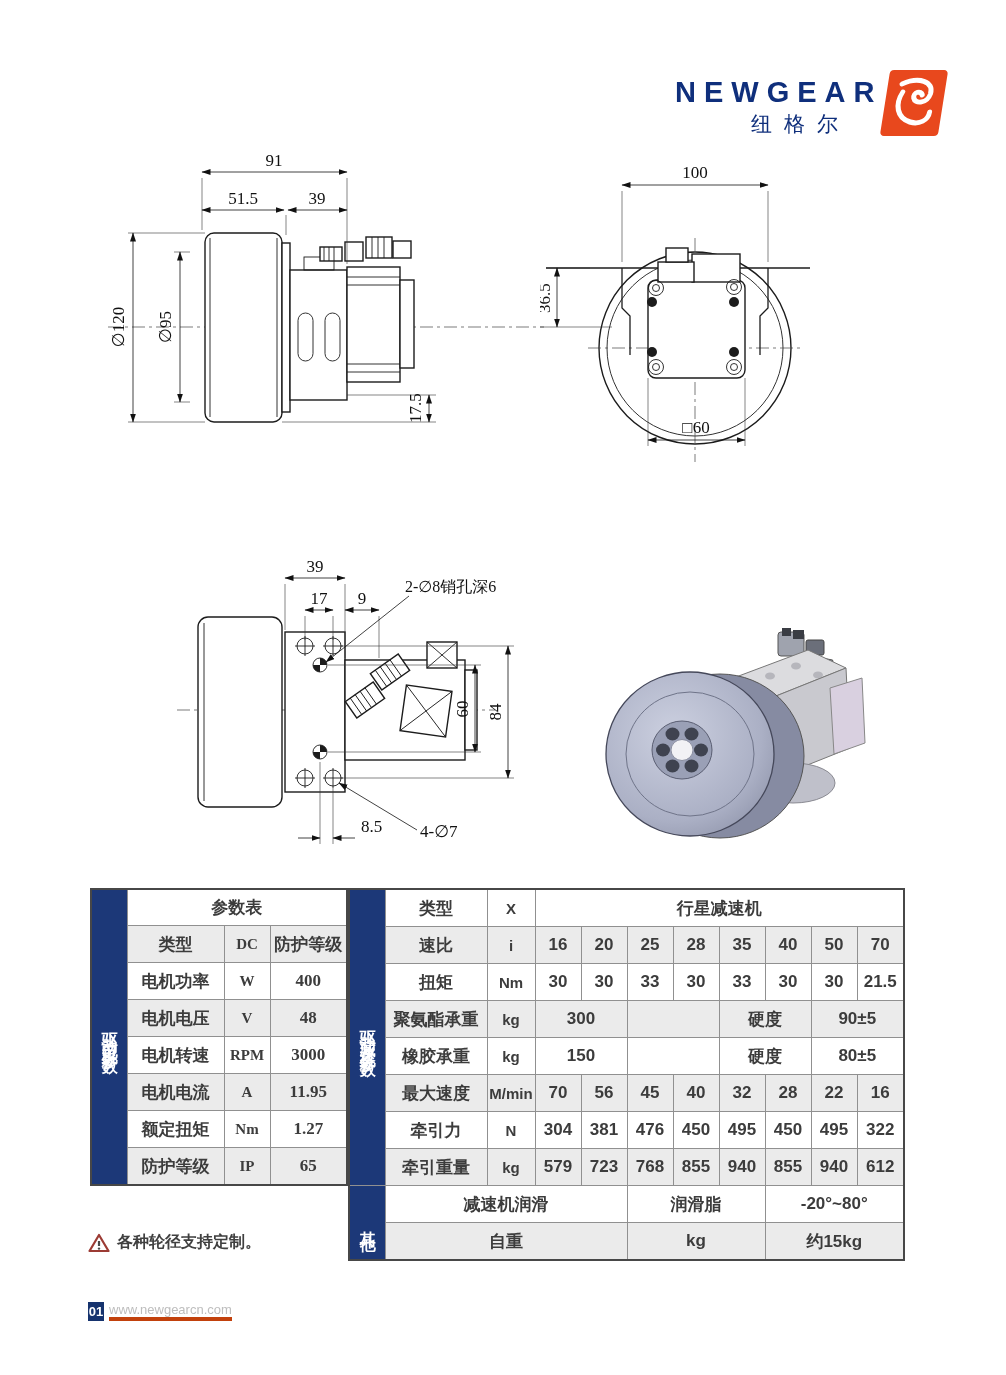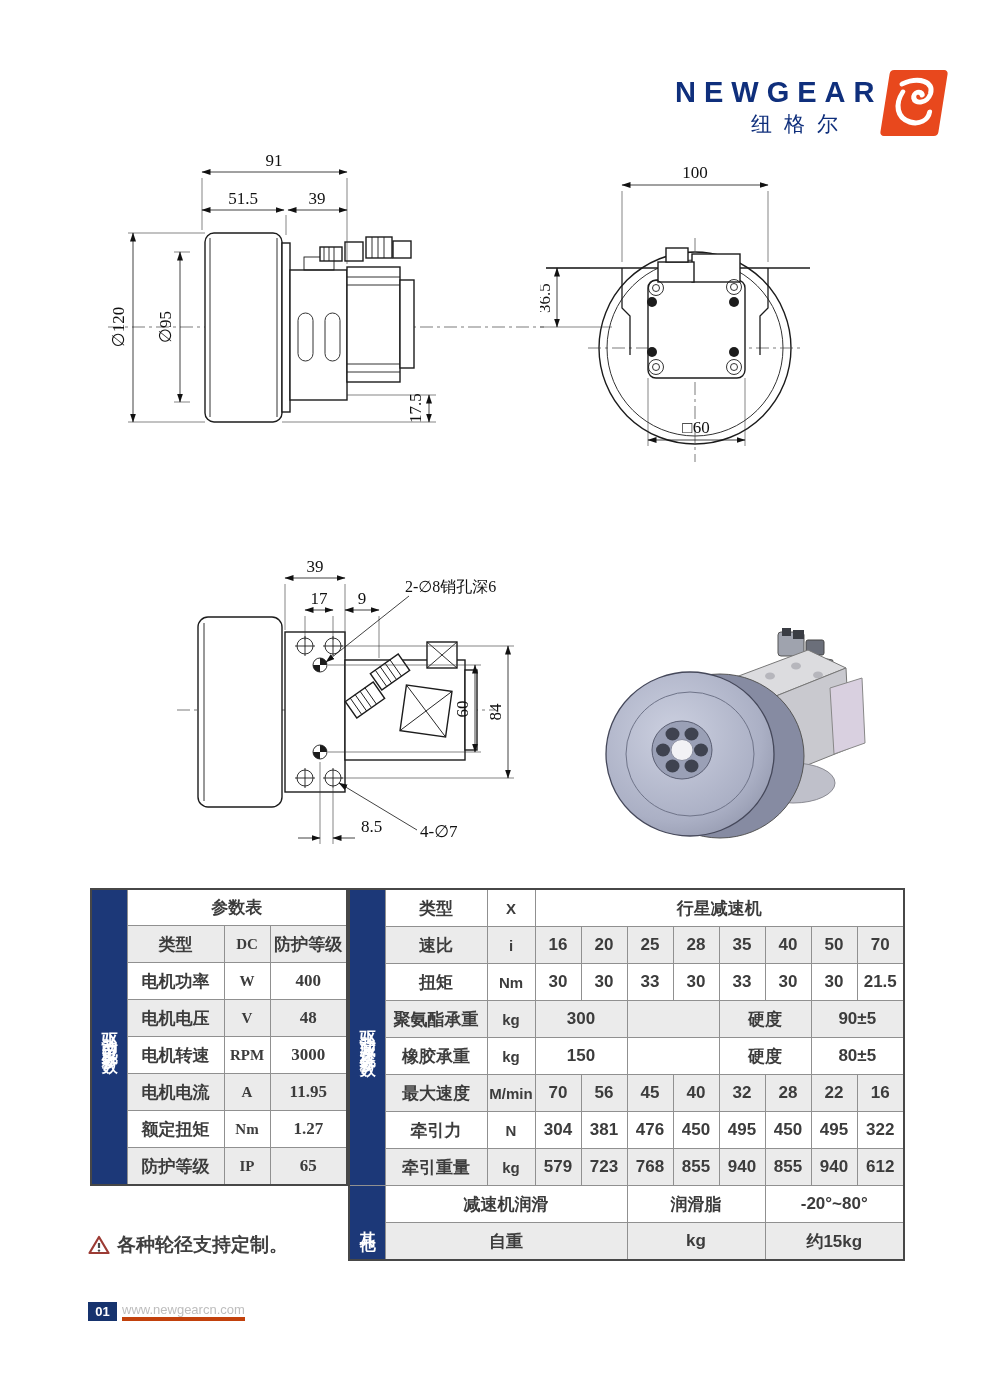--- a/index.html
+++ b/index.html
@@ -36,23 +36,23 @@
   .vtext{writing-mode:vertical-rl;text-orientation:upright;font-size:16px;font-weight:700;
      letter-spacing:5px;color:#fff;display:inline-block;}
   .unit{font-size:15px;}
   #motor-table{left:90px;top:888px;width:256px;}
   #motor-table td{height:36px;font-family:Liberation Serif, serif;}
   #reducer-table{left:348px;top:888px;width:557px;}
   #reducer-table td{height:36px;}
 
   
   .note{left:88px;top:1232px;display:flex;align-items:center;gap:7px;}
-  .note span{font-size:19px;font-weight:600;color:#404040;}
+  .note span{font-size:16px;font-weight:600;color:#404040;}
   .footer{left:88px;top:1302px;display:flex;align-items:center;gap:5px;}
-  .page-no{width:29px;height:19px;background:#16336E;color:#fff;font-size:13px;font-weight:bold;
+  .page-no{width:16px;height:19px;background:#16336E;color:#fff;font-size:13px;font-weight:bold;
      display:flex;align-items:center;justify-content:center;}
   .site{font-size:13px;color:#bdbdbd;border-bottom:4px solid #c2410c;text-decoration:none;}
 </style>
 </head>
 <body>
 
 <div id="page">
 
 
   <div class="abs logo">

